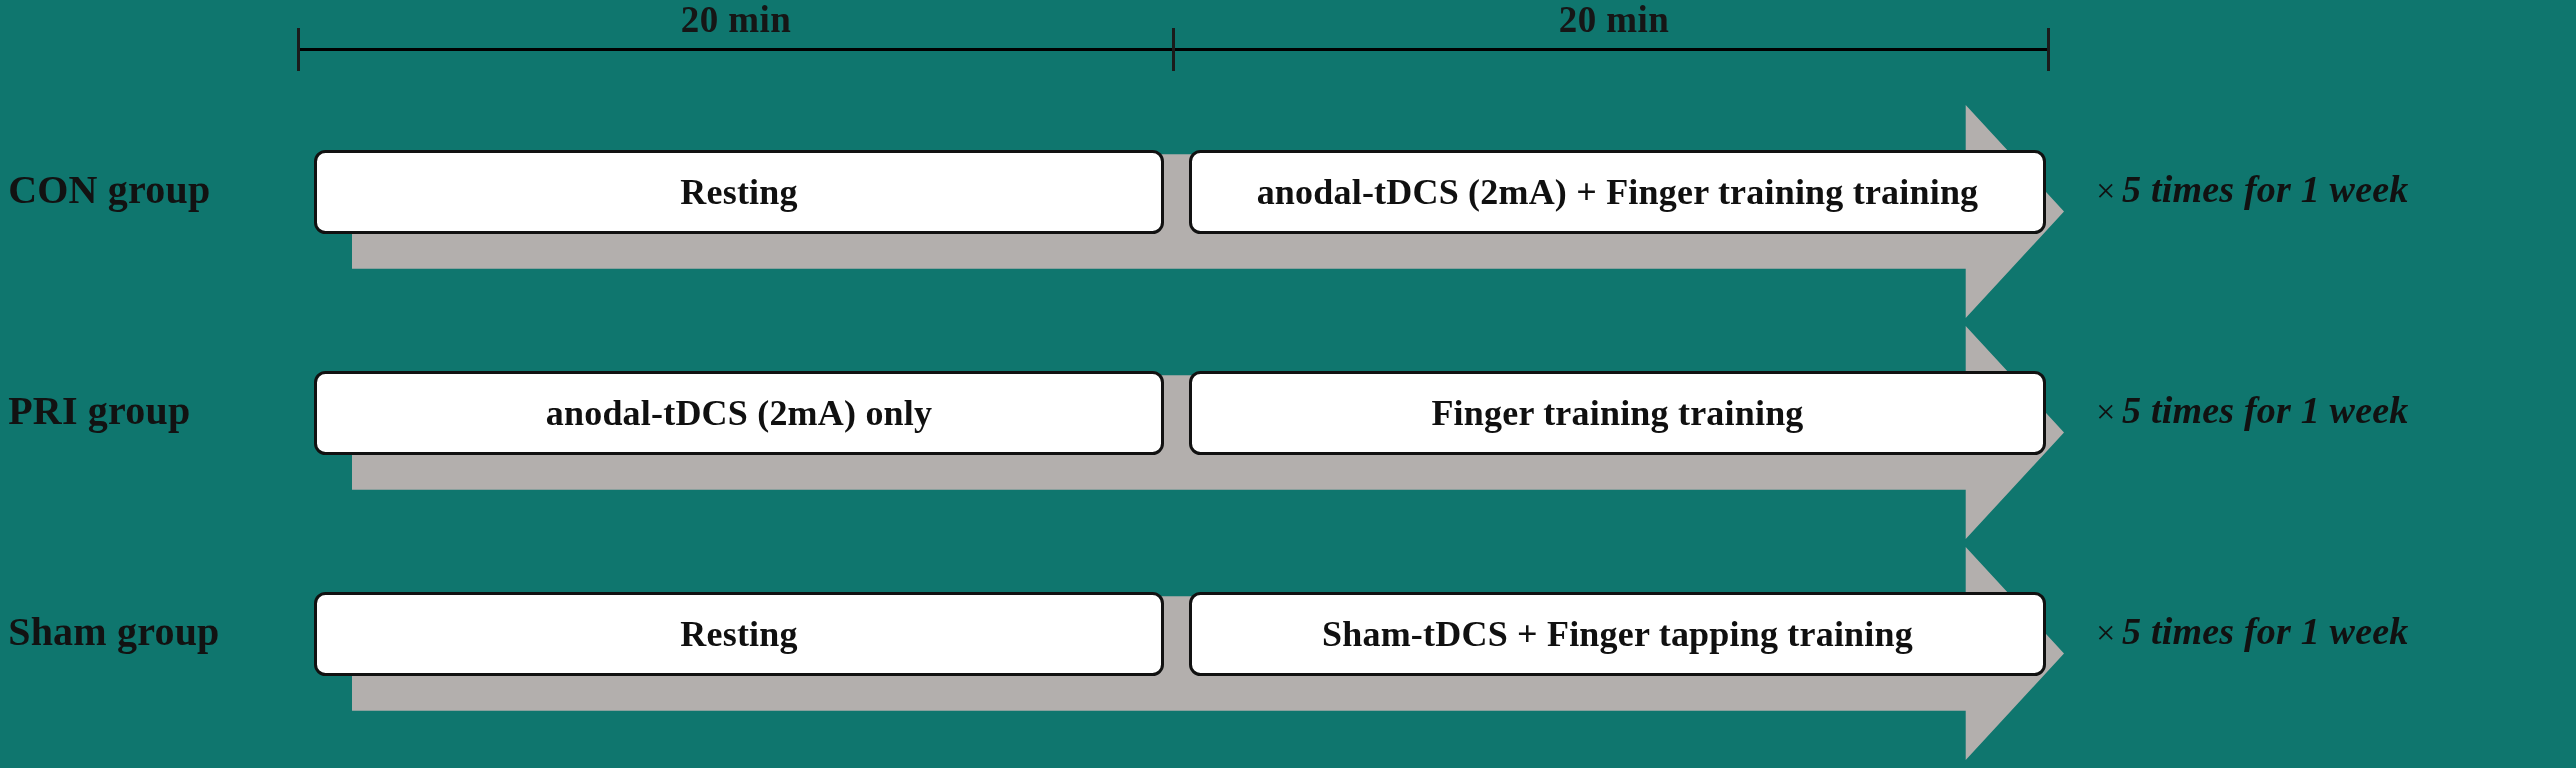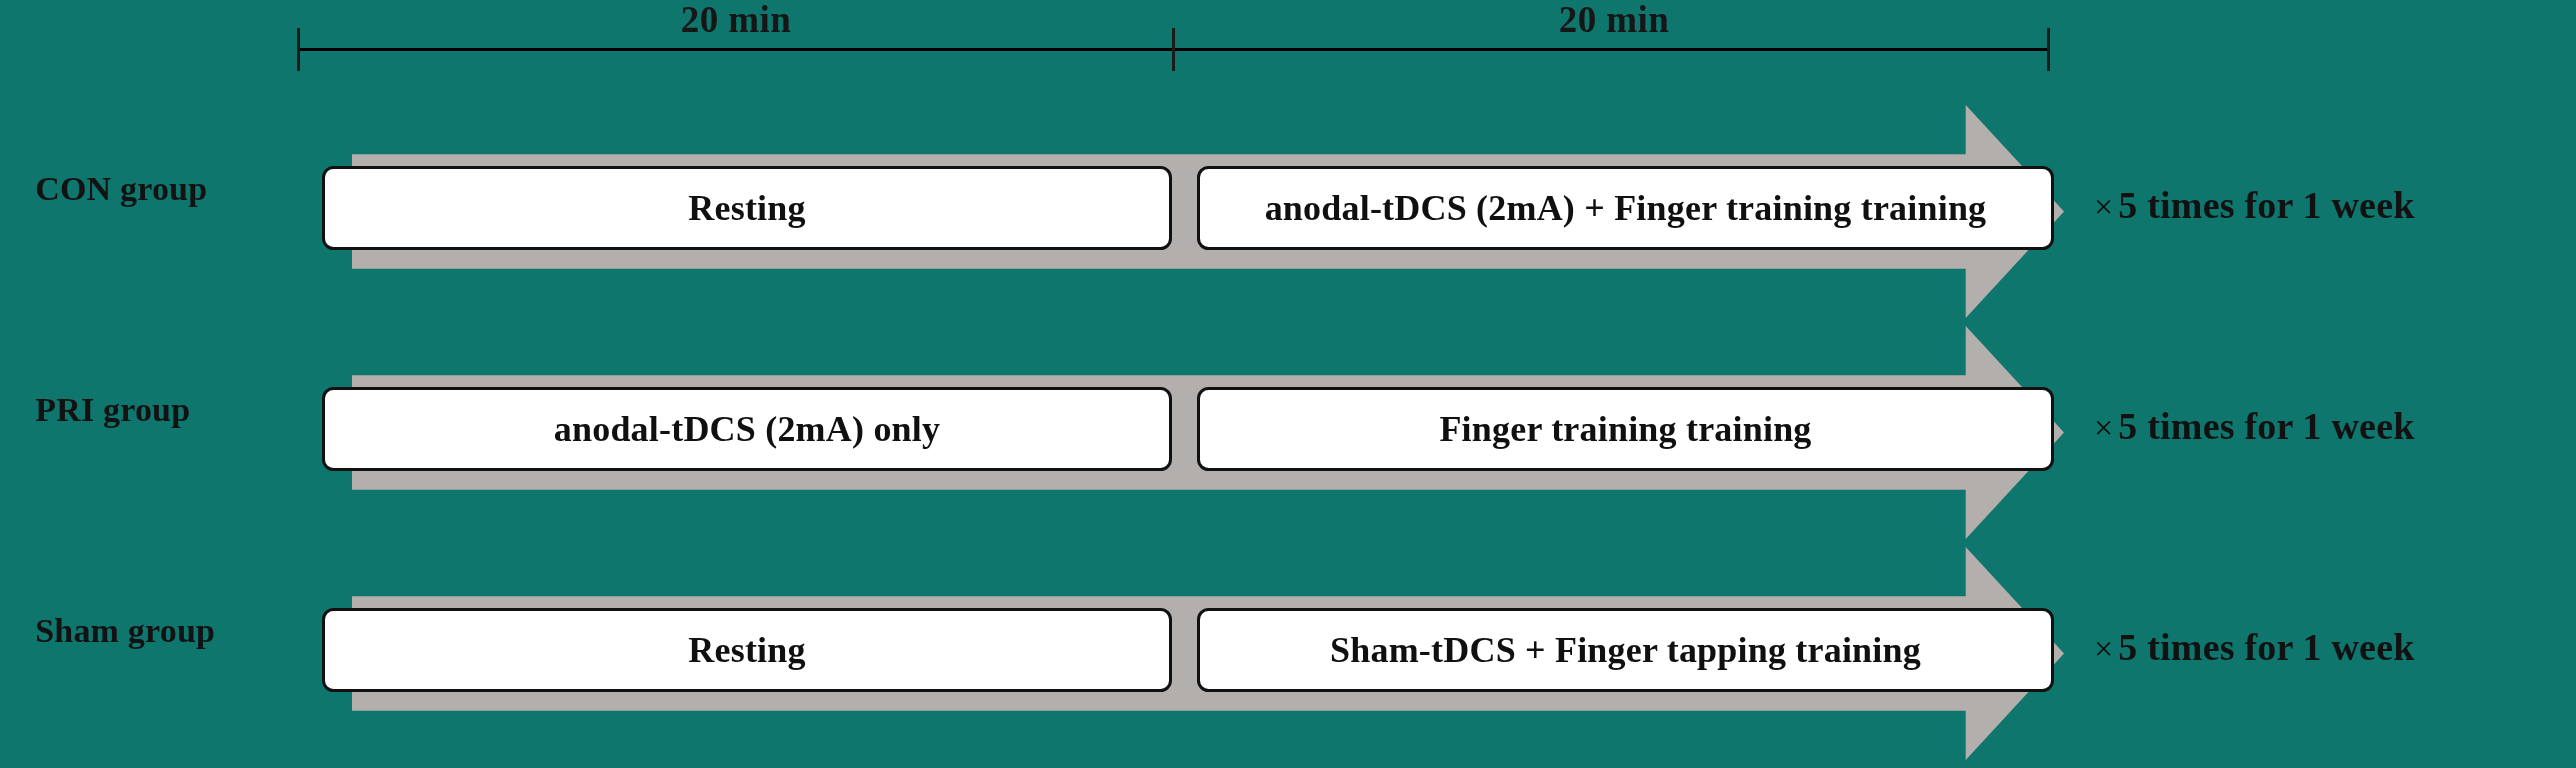--- a/index.html
+++ b/index.html
@@ -63,75 +63,74 @@
   .row-pri  { top: 326px; height: 188px; }
   .row-sham { top: 547px; height: 188px; padding-left: 40px; }
 
   
   .group-label {
     position: absolute;
     left: 8.2px;
     top: 84px;
     width: 270px;
     transform: translateY(-50%);
-    font-size: 34px;
+    font-size: 40px;
     font-weight: bold;
     color: #121212;
     white-space: nowrap;
     letter-spacing: 0.2px;
-    margin-left: 27px;
   }
 
   
   .arrow {
     position: absolute;
     left: 352px;
     top: 0px;
     width: 1712px;
     height: 213px;
   }
   .arrow svg { display: block; width: 100%; height: 100%; }
 
   
   .stage-box {
     position: absolute;
-    top: 61px;
+    top: 45px;
     height: 84px;
     box-sizing: border-box;
     background: #ffffff;
     border: 3.3px solid #111111;
     border-radius: 11.5px;
     display: flex;
     align-items: center;
     justify-content: center;
-    margin-left: 8px;
   }
   .stage-box-1 { left: 314px;  width: 850px; }
   .stage-box-2 { left: 1189px; width: 857px; }
 
   .stage-text {
     font-size: 36px;
     font-weight: bold;
     color: #101010;
     white-space: nowrap;
     letter-spacing: 0.2px;
     line-height: 1;
   }
 
   
   .repeat-note {
     position: absolute;
     left: 2094px;
-    top: 100px;
+    top: 84px;
     transform: translateY(-50%);
     font-size: 38px;
     font-weight: bold;
     color: #111111;
     white-space: nowrap;
     letter-spacing: 0.2px;
+    font-style: italic;
   }
   .repeat-note .times-sign {
     font-weight: normal;
     font-size: 34px;
     padding-right: 4.9px;
   }
 </style>
 </head>
 <body>
 

